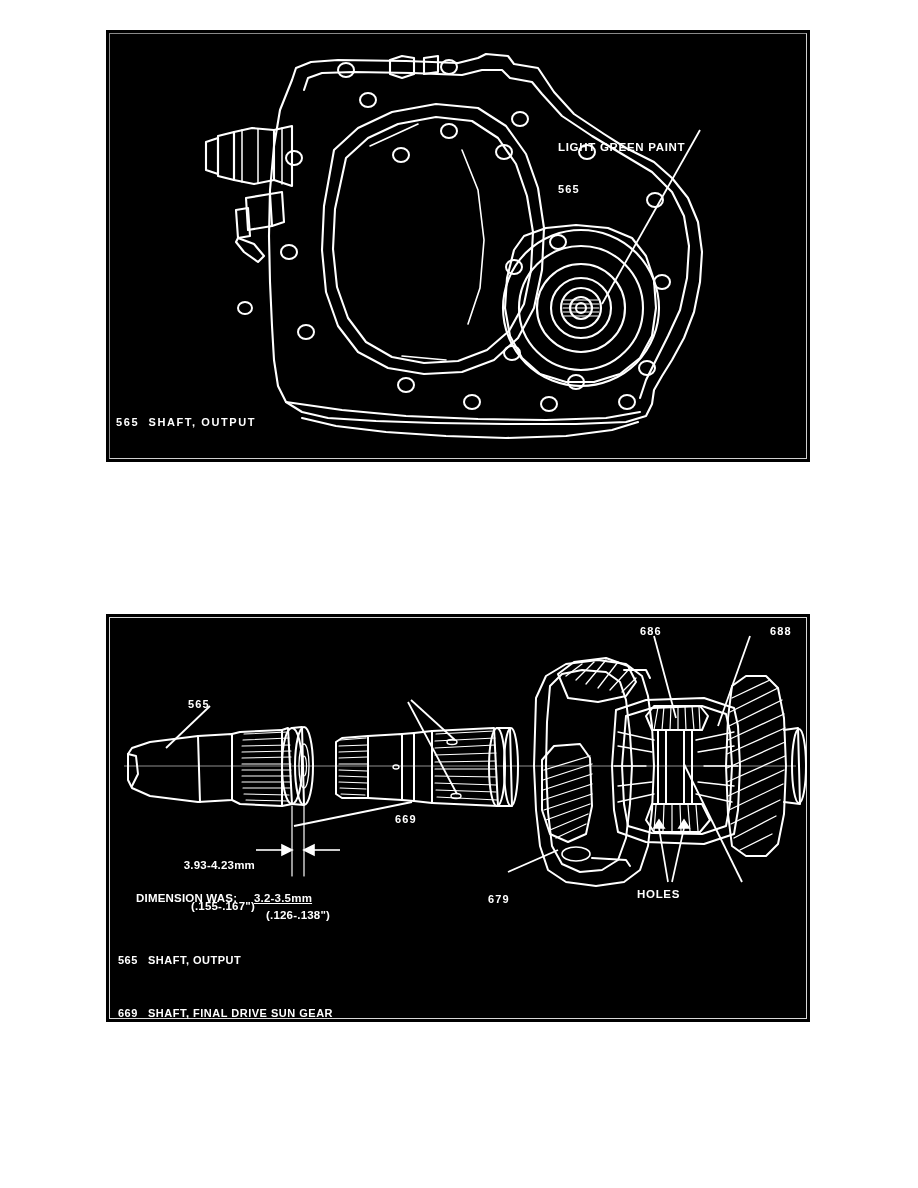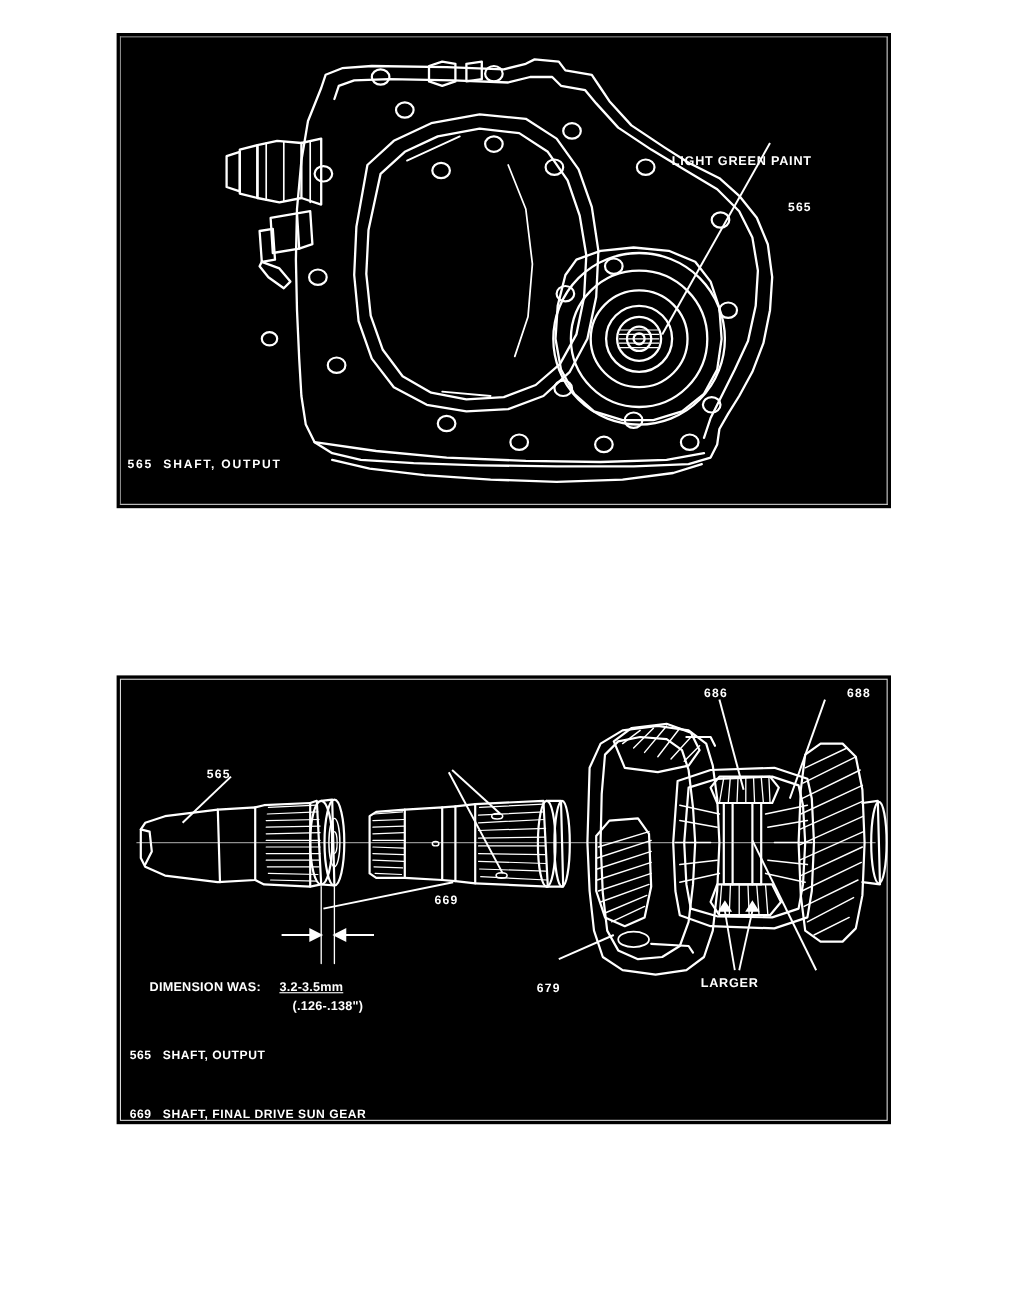--- a/index.html
+++ b/index.html
@@ -67,21 +67,21 @@
   
   .cap {
     position: absolute;
     color: #ffffff;
     font-family: "Liberation Sans", sans-serif;
     font-weight: bold;
     letter-spacing: 0.6px;
     white-space: pre;
     line-height: 1.18;
   }
-  .cap.center { text-align: right; }
+  .cap.center { text-align: left; }
 
   .callout-num {
     font-size: 11px;
     letter-spacing: 1.1px;
   }
   .callout-text {
     font-size: 11.5px;
     letter-spacing: 0.7px;
   }
   .legend-line {
@@ -428,23 +428,27 @@
 
 
     <div class="cap callout-num" style="left:289px; top:199px;">669</div>
 
     <div class="cap callout-num" style="left:534px; top:11px;text-align:right;">686</div>
 
     <div class="cap callout-num" style="left:630px; top:11px;padding-left:34px;">688</div>
 
     <div class="cap callout-num" style="left:382px; top:266px;margin-top:13px;">679</div>
 
-    <div class="cap callout-text" style="left:531px; top:274px;">LARGER</div>
-
-
+    <div class="cap callout-text" style="left:531px; top:274px;">HOLES</div>
+
+
+    <div class="cap dim-text" style="left:55px; top:218px; text-align:right; width:94px;">
+      <div>3.93-4.23mm</div>
+      <div>(.155-.167")</div>
+    </div>
 
     <div class="cap dim-text" style="left:30px; top:278px;">DIMENSION WAS:</div>
     <div class="cap dim-text" style="left:148px; top:278px;text-decoration:underline;">3.2-3.5mm</div>
     <div class="cap dim-text" style="left:160px; top:295px;">(.126-.138")</div>
 
     <div class="cap" style="left:12px; top:301px;">
       <div class="legend-line"><span class="legend-num">565</span><span>SHAFT, OUTPUT</span></div>
       <div class="legend-line"><span class="legend-num">669</span><span>SHAFT, FINAL DRIVE SUN GEAR</span></div>
       
       

